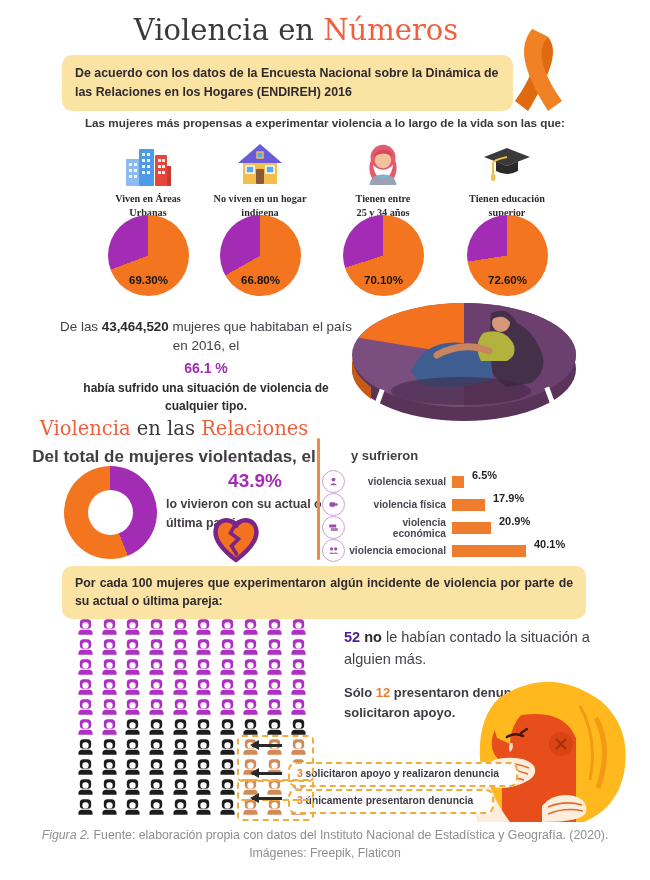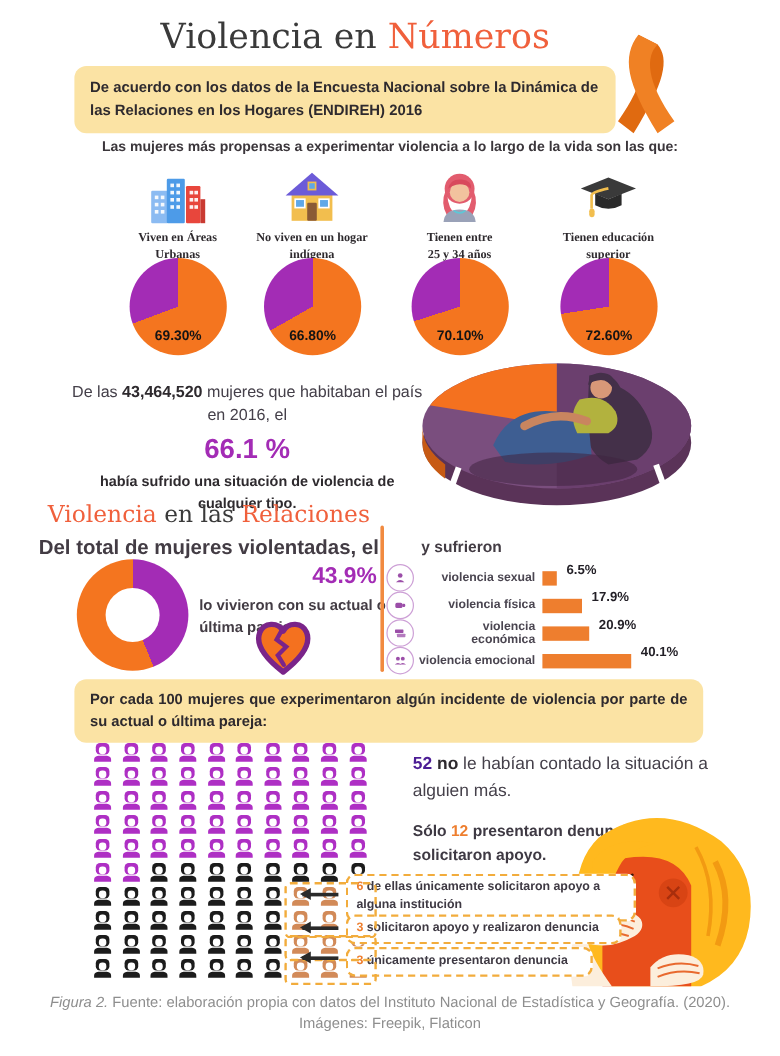--- a/index.html
+++ b/index.html
@@ -20,32 +20,32 @@
   .cat{position:absolute;top:136px;width:124px;text-align:center;font-family:Liberation Serif, serif;}
   .cat .cat-icon{height:52px;display:flex;align-items:flex-end;justify-content:center;}
   .cat .cat-label{font-size:10.2px;font-weight:800;line-height:1.35;margin-top:4px;color:#2E2A2E;}
   .pie{position:absolute;top:215px;width:81px;height:81px;border-radius:50%;}
   .pie .pie-label{position:absolute;bottom:10px;width:100%;text-align:center;
                   font-size:11.5px;font-weight:800;color:#141414;}
   
   .stat{position:absolute;left:60px;top:317px;width:292px;text-align:center;
         font-size:13.4px;color:#45404A;line-height:1.45;}
   .stat b{font-weight:800;color:#2E2A2E;}
-  .stat .big-pct{font-size:23px;font-weight:700;color:#A32CB5;margin:2px 0;}
+  .stat .big-pct{font-size:14px;font-weight:700;color:#A32CB5;margin:2px 0;}
   .stat .tail{font-size:12px;font-weight:800;color:#2E2A2E;}
   .disc{position:absolute;left:341px;top:297px;}
   
   .rel-h{position:absolute;left:28px;top:417px;width:292px;text-align:center;
          font-family:"DejaVu Serif",serif;font-size:19.5px;color:#3A3A3A;}
   .rel-h .accent{color:#F0603C;}
   .rel-intro{position:absolute;left:28px;top:447px;width:292px;text-align:center;
              font-size:17px;font-weight:700;}
   .donut{position:absolute;left:64px;top:466px;width:93px;height:93px;border-radius:50%;}
   .donut .hole{position:absolute;inset:24px;border-radius:50%;background:#fff;}
-  .rel-pct{position:absolute;left:196px;top:470px;width:118px;text-align:right;
+  .rel-pct{position:absolute;left:196px;top:470px;width:118px;text-align:center;
            font-size:19px;font-weight:700;color:#A32CB5;}
   .rel-text{position:absolute;left:166px;top:495px;width:178px;font-size:12.4px;
             font-weight:700;line-height:1.55;}
   .heart{position:absolute;left:209px;top:514px;}
   .divider{position:absolute;left:317px;top:438px;width:3px;height:122px;
            background:#F18A40;border-radius:2px;}
   .suffered-title{position:absolute;left:351px;top:448px;font-size:13px;font-weight:700;}
   .bars{position:absolute;left:322px;top:470px;width:325px;}
   .bar-row{display:flex;align-items:center;height:23px;}
   .row-icon{width:21px;height:21px;border-radius:50%;border:1.5px solid #CDA0D6;
@@ -830,21 +830,20 @@
     <path d="M86 67 Q84 73 86 76 Q90 73 88.5 67 Z" fill="#FBD8C0"></path>
     <circle cx="137" cy="68" r="12" fill="#D84414"></circle>
     <path d="M132 63 L142 73 M142 63 L132 73" stroke="#A82E0C" stroke-width="2"></path>
     <path d="M58 98 Q60 84 80 82 Q102 80 110 90 Q114 98 105 104 Q84 116 66 110 Q56 106 58 98 Z" fill="#FCEEDC"></path>
     <path d="M66 90 Q86 84 105 92 M64 96 Q84 90 104 98 M64 102 Q82 98 100 104" stroke="#E8692E" stroke-width="1.6" fill="none"></path>
     <path d="M58 98 Q48 114 53 146 L86 146 Q70 124 66 110 Z" fill="#FCEEDC"></path>
     <path d="M118 130 Q130 116 150 120 Q164 124 162 136 Q160 146 118 146 Z" fill="#FCEEDC"></path>
     <path d="M124 131 Q141 124 158 129 M124 138 Q141 131 159 135" stroke="#E8692E" stroke-width="1.6" fill="none"></path>
   </svg>
 
-  <div class="callout c1"><span class="n">6</span><span> de ellas únicamente solicitaron apoyo a alguna institución</span></div>
   <div class="callout c2"><span class="n">3</span><span> solicitaron apoyo y realizaron denuncia</span></div>
   <div class="callout c3"><span class="n">3</span><span> únicamente presentaron denuncia</span></div>
 
   <div class="footer">
     <div><i>Figura 2.</i><span> Fuente: elaboración propia con datos del Instituto Nacional de Estadística y Geografía. (2020).</span></div>
     <div>Imágenes: Freepik, Flaticon</div>
   </div>
 
 </div>
 

